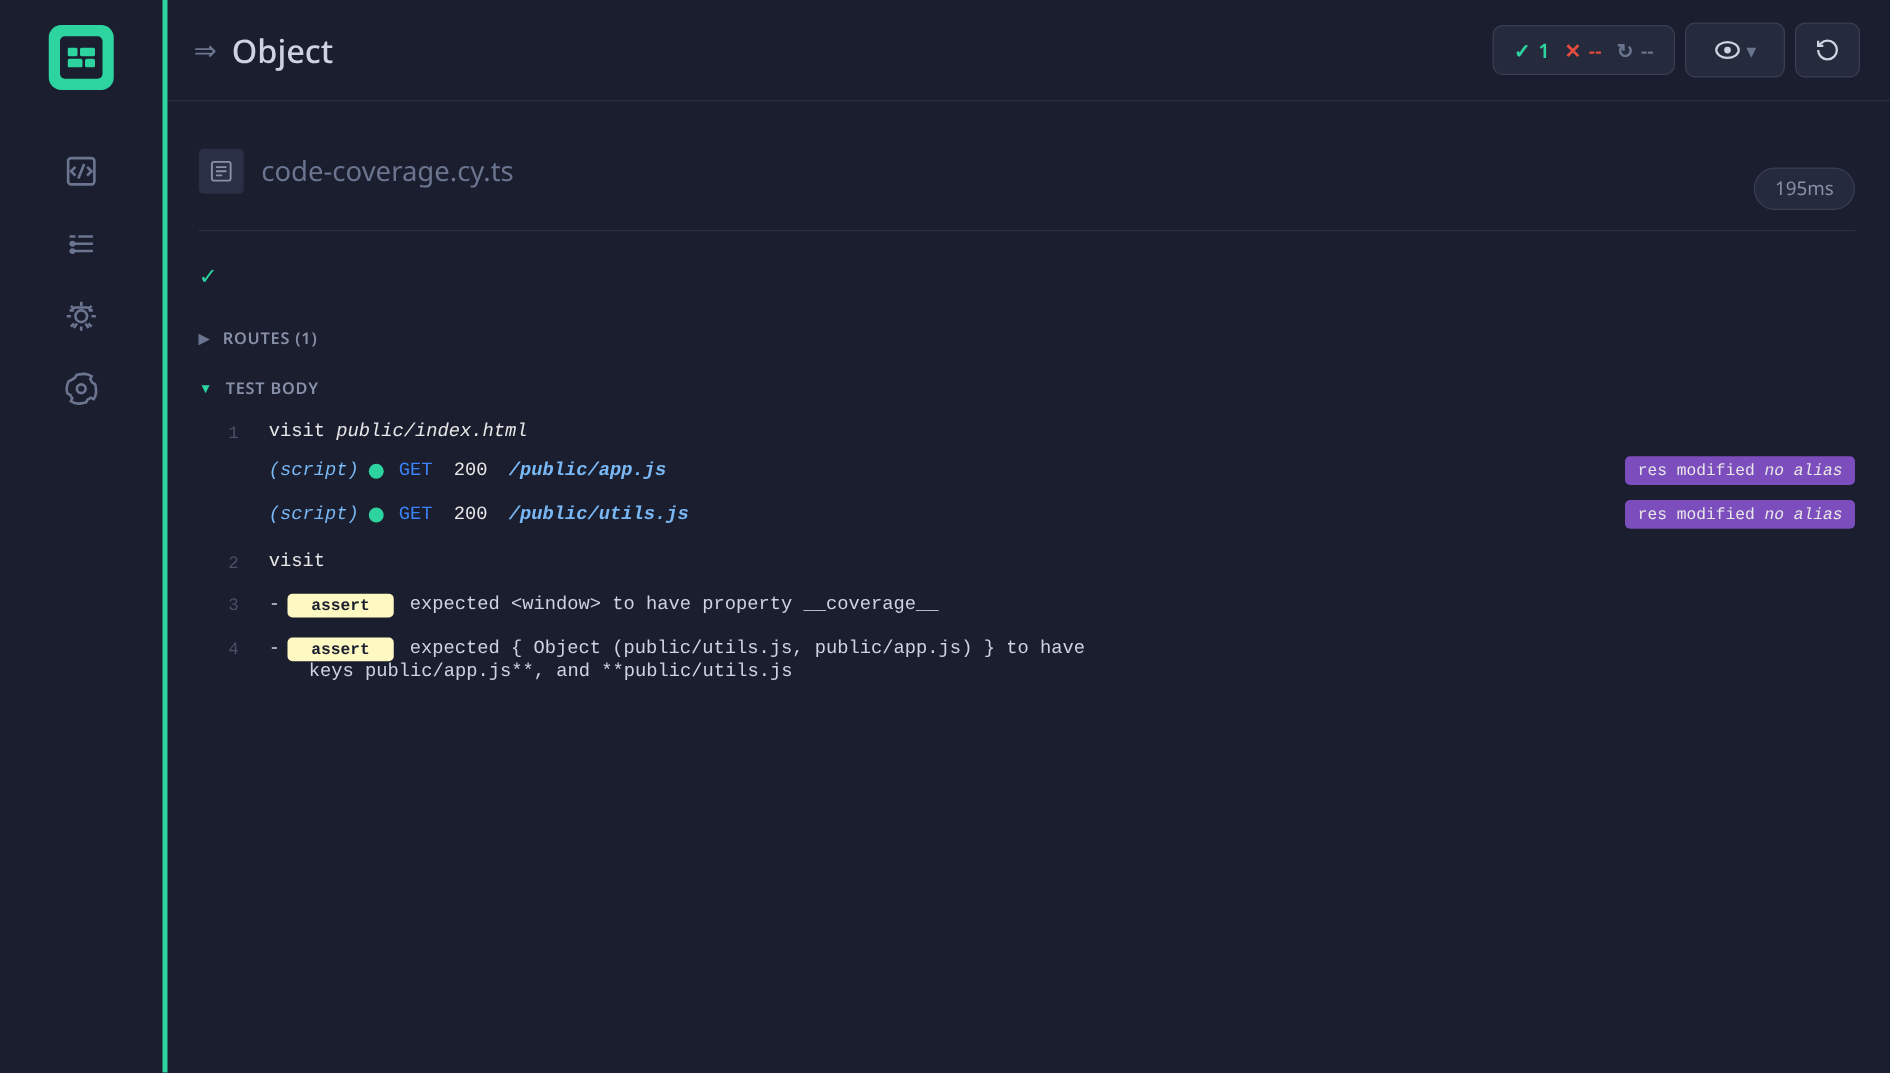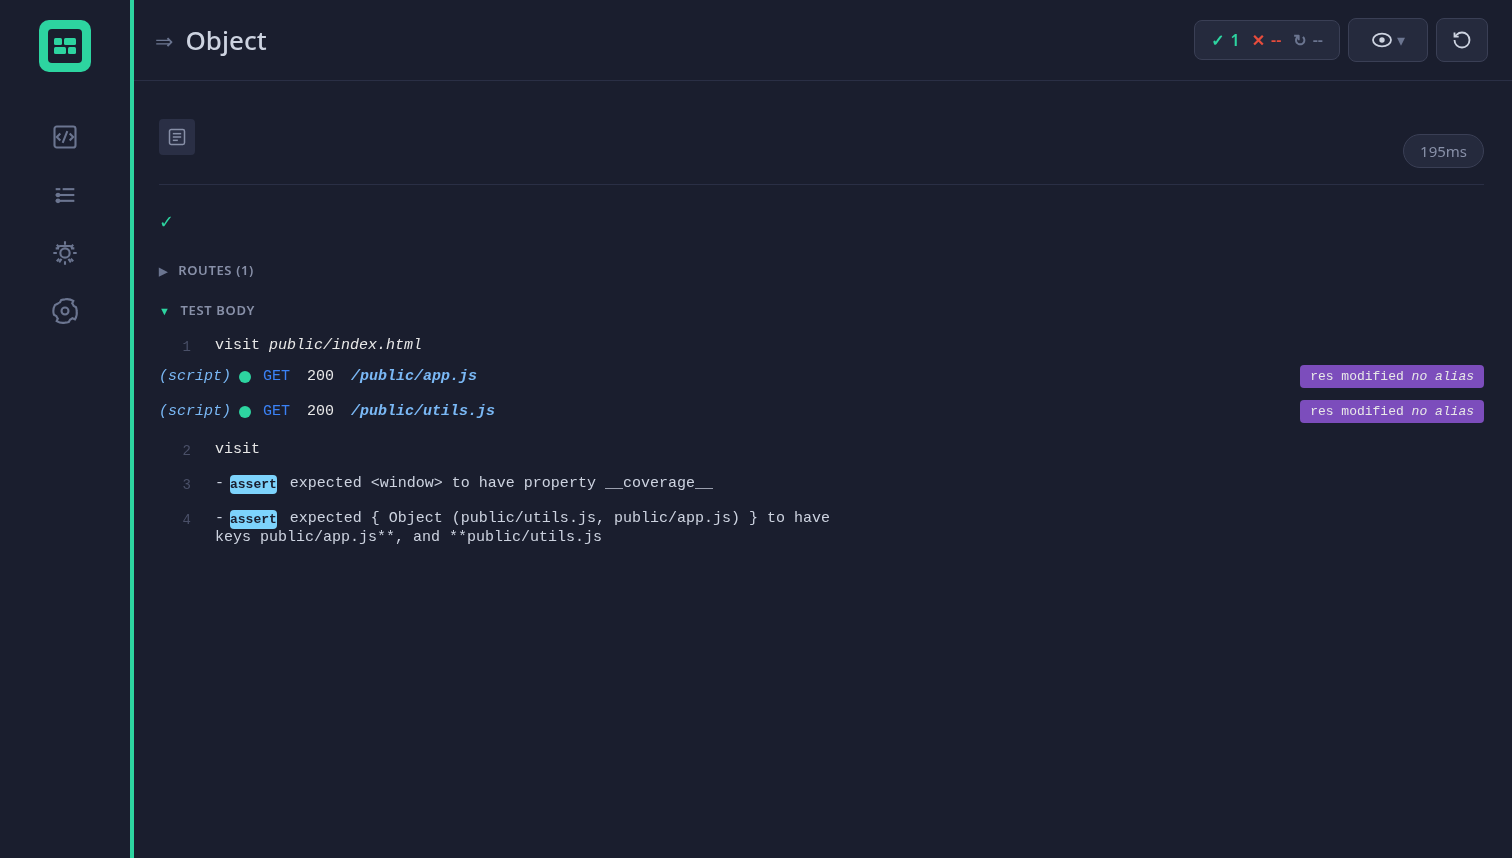--- a/index.html
+++ b/index.html
@@ -320,29 +320,30 @@
 
     .res-badge em {
       font-style: italic;
     }
 
     .script-line {
       display: flex;
       align-items: center;
       gap: 8px;
       padding: 6px 0;
+      margin-left: 56px;
       font-family: 'Courier New', monospace;
       font-size: 15px;
     }
 
     .assert-badge {
-      background: #7dd3fc;
+      background: #fef9c3;
       color: #1a1e2e;
       border-radius: 4px;
-      padding: 2px 0;
+      padding: 2px 19px;
       font-size: 13px;
       font-family: 'Courier New', monospace;
       font-weight: 700;
       margin-right: 4px;
     }
   </style>
 </head>
 <body>
 
 <div class="sidebar">
@@ -439,20 +440,23 @@
     <div class="file-header">
       <div class="file-info">
         <div class="file-icon">
           <svg width="20" height="20" viewBox="0 0 24 24" fill="none" stroke="currentColor" stroke-width="1.8">
             <rect x="3" y="3" width="18" height="18" rx="2"></rect>
             <line x1="7" y1="8" x2="17" y2="8"></line>
             <line x1="7" y1="12" x2="17" y2="12"></line>
             <line x1="7" y1="16" x2="13" y2="16"></line>
           </svg>
         </div>
+        <div class="file-name">
+          <span>code-coverage</span><span style="color:#6b7590;font-weight:400;">.cy.ts</span>
+        </div>
       </div>
       <div class="file-time">195ms</div>
     </div>
 
     <div class="test-result">
       <span class="test-pass-icon">✓</span>
     </div>
 
     <div class="collapsible-row">
       <span class="chevron">▶</span>
@@ -501,19 +505,19 @@
         <span class="assert-badge">assert</span>
         <span style="color:#cdd3e0;font-family:'Courier New',monospace;">&nbsp;expected &lt;window&gt; to have property __coverage__</span>
       </div>
 
       <div class="code-line" style="margin-top:8px;flex-wrap:wrap;align-items:flex-start;">
         <span class="line-num">4</span>
         <span style="margin-right:6px;color:#cdd3e0;">-</span>
         <span class="assert-badge">assert</span>
         <span style="color:#cdd3e0;font-family:'Courier New',monospace;">&nbsp;expected { Object (public/utils.js, public/app.js) } to have</span>
         <div style="width:100%;margin-left:56px;">
-          <span style="color:#cdd3e0;font-family:'Courier New',monospace;">keys public/app.js**, and **public/utils.js</span>
+          <span style="color:#cdd3e0;font-family:'Courier New',monospace;margin-left:32px;">keys public/app.js**, and **public/utils.js</span>
         </div>
       </div>
 
     </div>
   </div>
 </div>
 
 </body></html>

